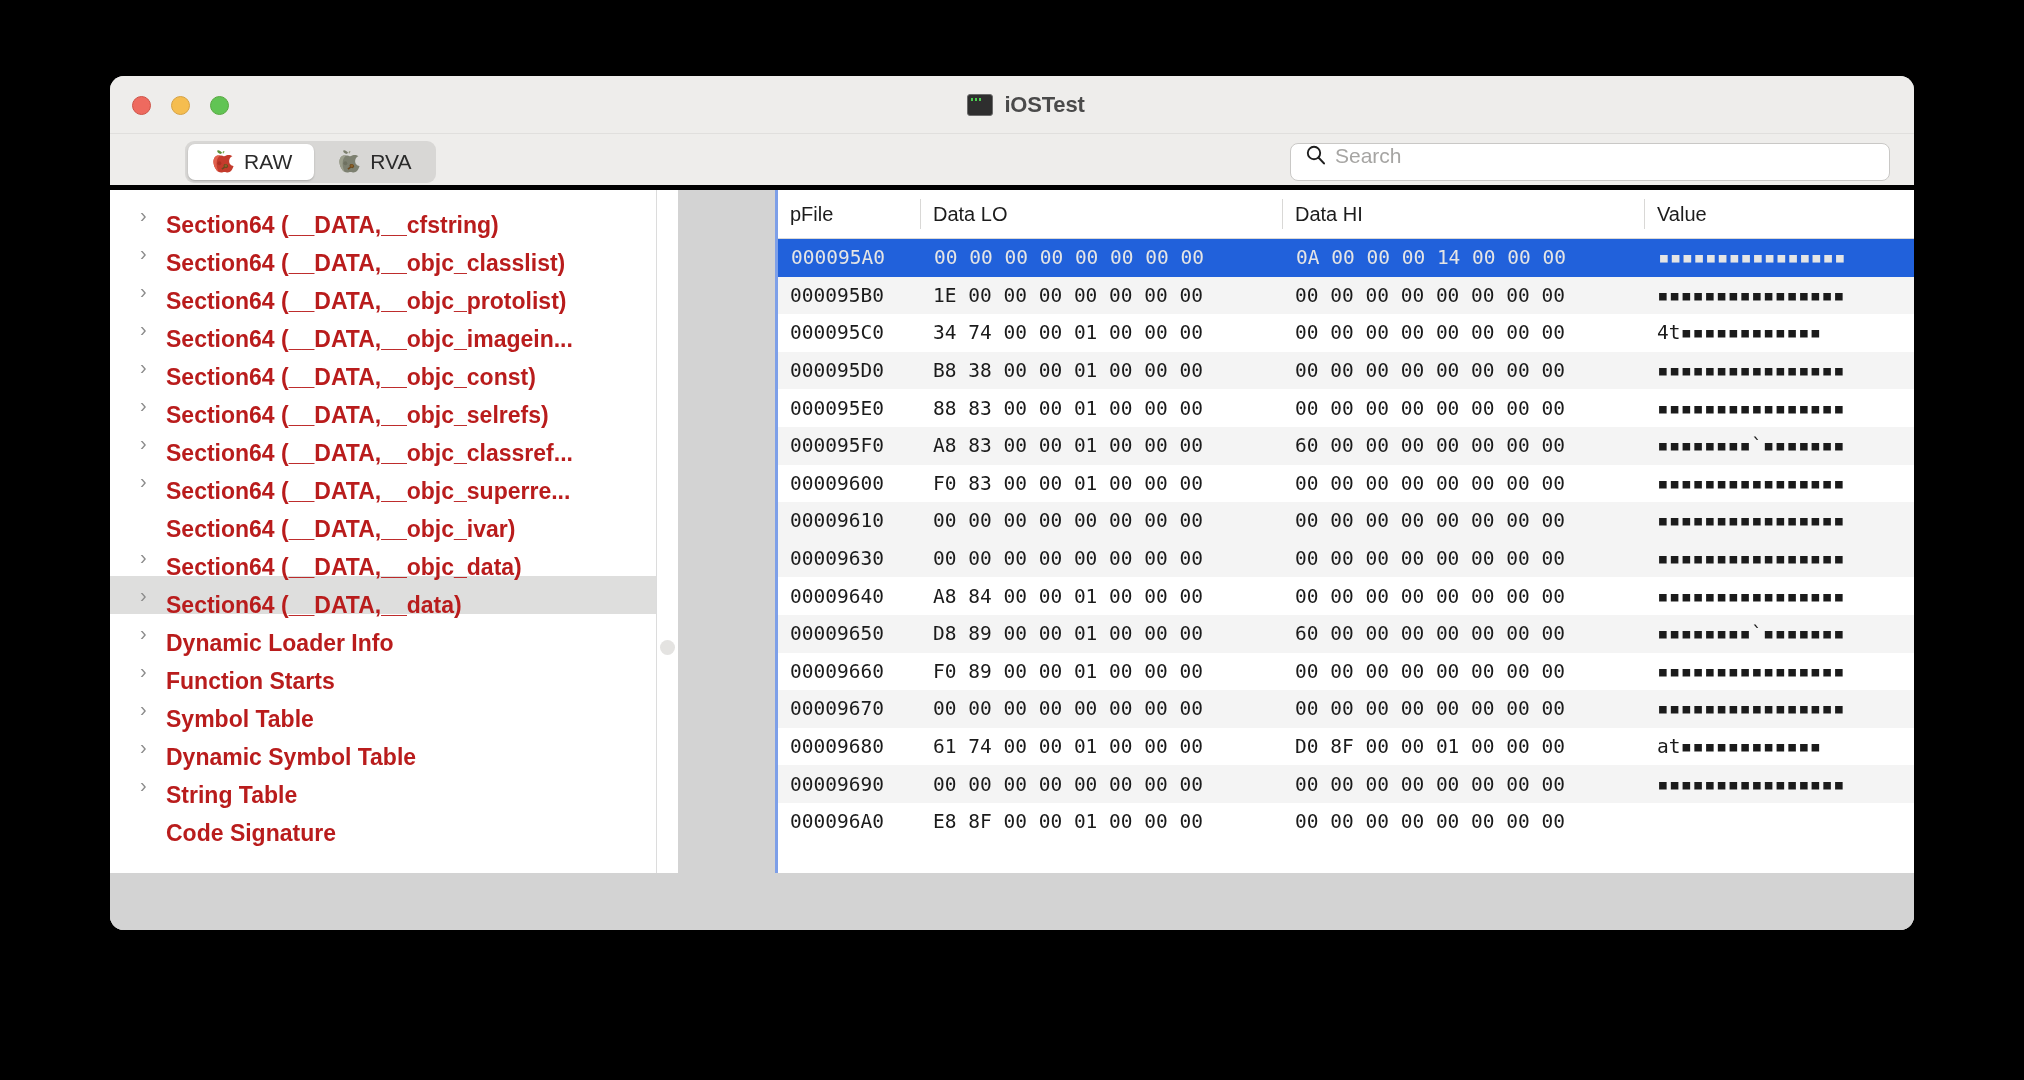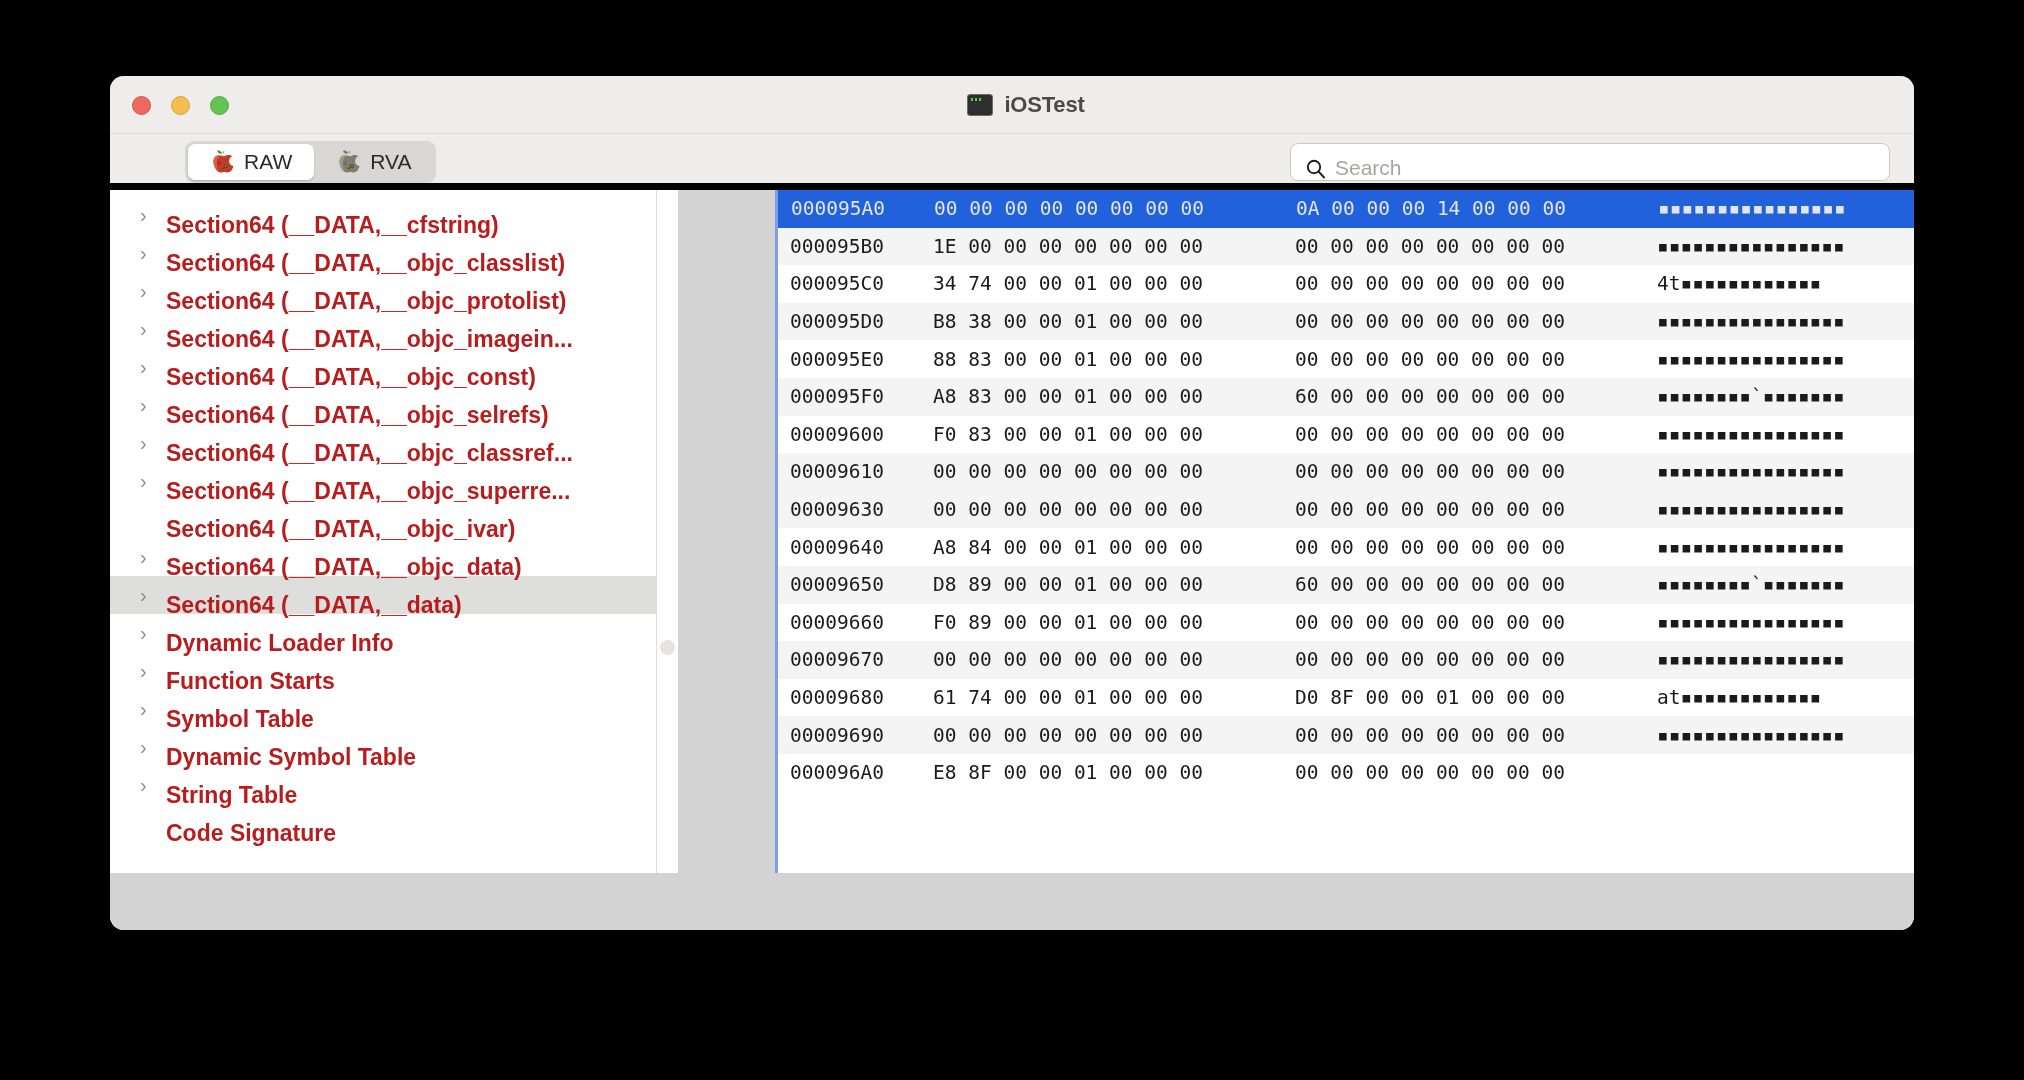--- a/index.html
+++ b/index.html
@@ -58,21 +58,21 @@
   #window-title {
     font-size: 22px; font-weight: bold; color: #4a4a4a;
     letter-spacing: -0.2px;
   }
 
   
   #toolbar {
     position: relative;
     height: 56px;
     background: #eeedeb;
-    border-bottom: 7px solid #000000;
+    border-bottom: 5px solid #000000;
   }
   #segmented {
     position: absolute; left: 75px; top: 7px;
     height: 42px;
     display: flex;
     background: #d8d7d5;
     border-radius: 9px;
     padding: 3px;
   }
   .seg-tab {
@@ -87,21 +87,21 @@
     box-shadow: 0 1px 2px rgba(0,0,0,0.22);
   }
   .apple-glyph { width: 26px; height: 26px; flex: 0 0 auto; }
 
   #search-wrap {
     position: absolute; right: 24px; top: 9px;
     width: 600px; height: 38px;
     background: #ffffff;
     border: 1px solid #c9c8c6;
     border-radius: 8px;
-    display: flex; align-items: flex-end;
+    display: flex; align-items: flex-start;
     padding: 0 10px;
   }
   #search-icon { width: 22px; height: 22px; margin: 0 8px 0 4px; flex: 0 0 auto; }
   #search-input {
     border: none; outline: none; background: transparent;
     font-family: "Liberation Sans", sans-serif;
     font-size: 21px; color: #222; width: 100%;
   }
   #search-input::placeholder { color: #a6a5a3; }
 
@@ -335,20 +335,26 @@
             <span class="tree-label">Code Signature</span>
           </div>
         </div>
     </div>
 
     <div id="splitter">
       <div id="splitter-handle"></div>
     </div>
 
     <div id="table-panel">
+      <div id="table-head">
+        <div class="th col-pfile">pFile</div>
+        <div class="th col-lo">Data LO</div>
+        <div class="th col-hi">Data HI</div>
+        <div class="th col-value">Value</div>
+      </div>
       <div id="table-body">
           <div class="tr selected">
             <div class="td col-pfile">000095A0</div>
             <div class="td col-lo">00 00 00 00 00 00 00 00</div>
             <div class="td col-hi">0A 00 00 00 14 00 00 00</div>
             <div class="td col-value">▪▪▪▪▪▪▪▪▪▪▪▪▪▪▪▪</div>
           </div>
           <div class="tr even">
             <div class="td col-pfile">000095B0</div>
             <div class="td col-lo">1E 00 00 00 00 00 00 00</div>

